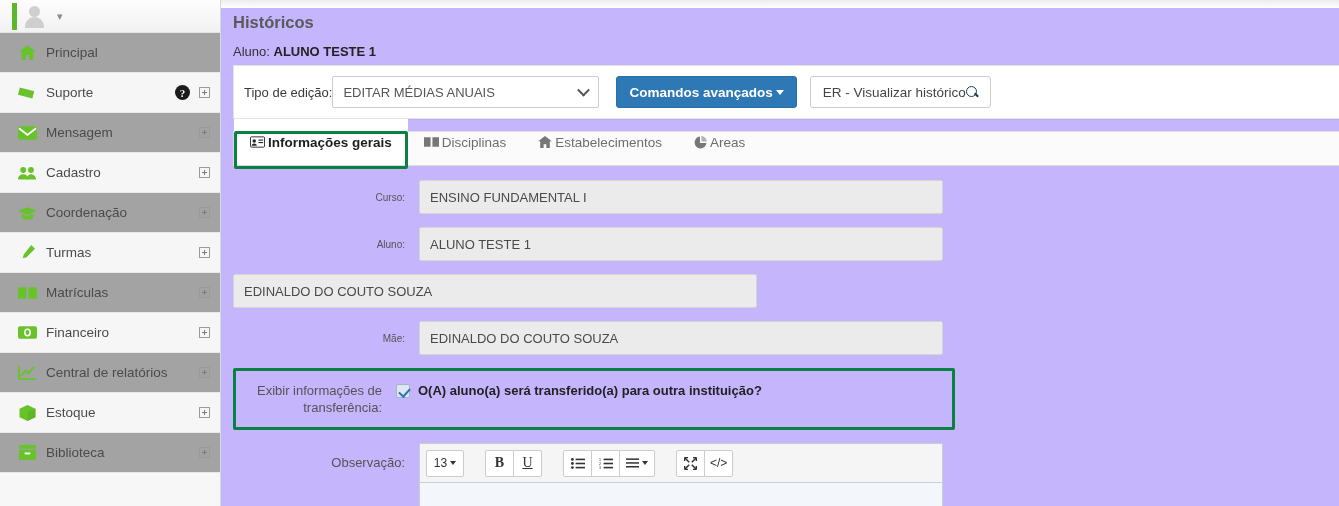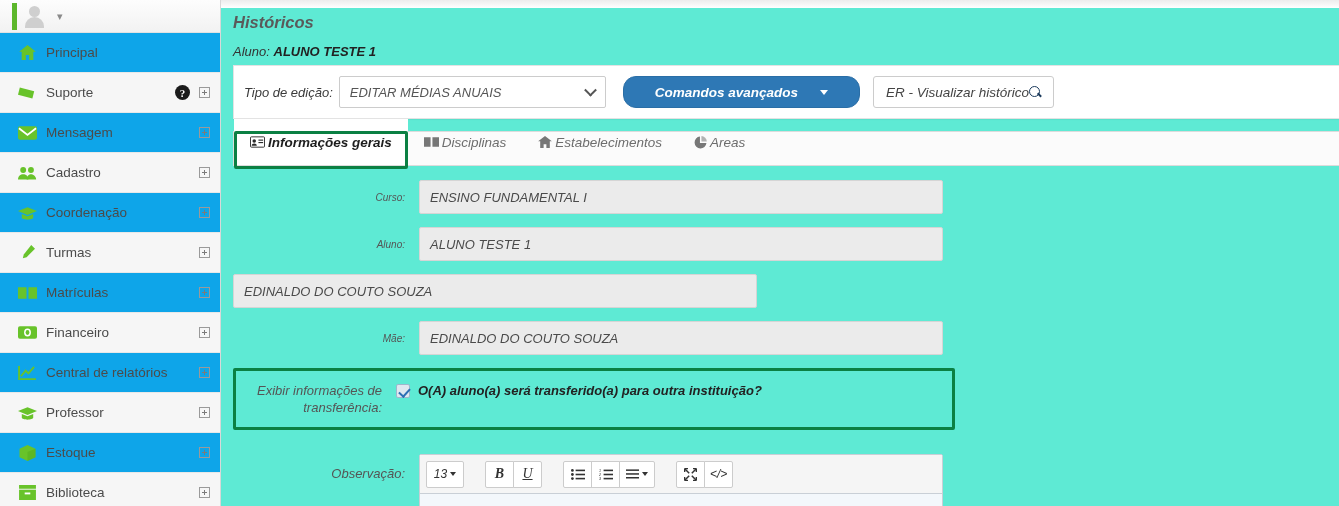--- a/index.html
+++ b/index.html
@@ -49,21 +49,21 @@
   }
   .user-caret {
     margin-left: 11px;
     color: #8a8a8a; font-size: 11px; line-height: 1;
   }
 
   .nav-item {
     height: 40px;
     display: flex; align-items: center;
     border-bottom: 1px solid #e8e8e8;
-    background: #0ea5e9;
+    background: #a3a3a3;
     padding: 0 10px 0 14px;
     cursor: pointer;
   }
   .nav-item:nth-child(odd) { background: #f6f6f6; }
   .nav-ico {
     width: 26px; flex: 0 0 26px;
     display: flex; align-items: center; justify-content: center;
     color: #68c32a;
   }
   .nav-ico svg { display: block; }
@@ -90,23 +90,22 @@
   .nav-plus::before, .nav-plus::after {
     content: ""; position: absolute; background: #7b7b7b;
   }
   .nav-plus::before { left: 2px; right: 2px; top: 4px; height: 1px; }
   .nav-plus::after  { top: 2px; bottom: 2px; left: 4px; width: 1px; }
 
   
   .main {
     flex: 1 1 auto;
     position: relative;
-    background: #5eead4;
+    background: #c4b5fd;
     overflow: hidden;
-    font-style: italic;
   }
   .main-top-gradient {
     position: absolute; left: 0; right: 0; top: 0; height: 8px;
     background: linear-gradient(#ececec, #ffffff);
   }
   .main-inner { padding: 10px 4px 0 12px; position: relative; }
 
   .page-title {
     font-size: 16.5px; font-weight: bold; color: #5a5a5a;
     margin: 3px 0 0 0;
@@ -119,21 +118,21 @@
 
   .toolbar-panel {
     margin-top: 6px;
     border: 1px solid #e3e3e3;
     background: #fff;
     width: 1323px;
     padding: 10px 10px;
     display: flex; align-items: center;
     box-shadow: 0 1px 1px rgba(0,0,0,.04);
   }
-  .tipo-label { font-size: 13px; color: #3a3a3a; margin-right: 6px; }
+  .tipo-label { font-size: 13px; color: #3a3a3a; margin-right: 0; }
   .tipo-select {
     width: 267px; height: 32px;
     border: 1px solid #ccc; background: #fff;
     border-radius: 2px;
     font-size: 13px; color: #555;
     padding: 0 26px 0 10px;
     display: flex; align-items: center;
     position: relative;
     cursor: pointer;
   }
@@ -141,23 +140,23 @@
     position: absolute; right: 10px; top: 50%;
     width: 9px; height: 9px;
     border-right: 2px solid #555; border-bottom: 2px solid #555;
     transform: translateY(-70%) rotate(45deg);
   }
   .btn-primary {
     margin-left: 17px;
     height: 32px;
     background: #2e78b5;
     color: #fff; font-size: 13.5px; font-weight: bold;
-    border: 1px solid #2a6ea6; border-radius: 13px;
-    padding: 0 31px;
-    display: flex; align-items: center; gap: 22px;
+    border: 1px solid #2a6ea6; border-radius: 3px;
+    padding: 0 12px;
+    display: flex; align-items: center; gap: 3px;
     cursor: pointer;
   }
   .caret-down {
     width: 0; height: 0;
     border-left: 4px solid transparent;
     border-right: 4px solid transparent;
     border-top: 5px solid #fff;
   }
   .btn-default {
     margin-left: 13px;
@@ -230,21 +229,21 @@
     border: 1px solid #d5d5d5;
     border-radius: 2px;
     font-size: 13px; color: #4a4a4a;
     display: flex; align-items: center;
     padding: 16px 10px;
   }
 
   
   .transfer-wrap {
     position: relative;
-    margin-top: 5px; margin-bottom: 24px;
+    margin-top: 5px; margin-bottom: 13px;
     width: 722px;
     border: 3px solid #0b8043;
     border-radius: 2px;
     padding: 11px 0 11px 0;
     display: flex; align-items: flex-start;
   }
   .transfer-label {
     width: 160px; flex: 0 0 160px;
     text-align: right; padding-right: 14px;
     font-size: 13px; color: #555; line-height: 17px;
@@ -430,30 +429,20 @@
       <span class="nav-ico">
         <svg width="19" height="15" viewBox="0 0 20 16">
             <path d="M1 1v14h18" stroke="#68c32a" stroke-width="2" fill="none"></path>
             <path d="M3 12l5-6 3 3 6-7" stroke="#68c32a" stroke-width="2" fill="none"></path>
           </svg>
       </span>
       <span class="nav-label">Central de relatórios</span>
       <span class="nav-plus"></span>
     </div>
 
-    <div class="nav-item">
-      <span class="nav-ico">
-        <svg width="19" height="14" viewBox="0 0 20 14">
-            <path fill="#68c32a" d="M10 1L0 5l10 4 10-4z"></path>
-            <path fill="#68c32a" d="M4 8v4c0 1 3 2 6 2s6-1 6-2V8l-6 2.4z"></path>
-          </svg>
-      </span>
-      <span class="nav-label">Professor</span>
-      <span class="nav-plus"></span>
-    </div>
 
     <div class="nav-item">
       <span class="nav-ico">
         <svg width="17" height="16" viewBox="0 0 17 17">
             <path fill="#68c32a" d="M8.5 0L17 4v9l-8.5 4L0 13V4z"></path>
             <path fill="#4fa81c" d="M8.5 7.5L17 4v9l-8.5 4z" opacity=".45"></path>
           </svg>
       </span>
       <span class="nav-label">Estoque</span>
       <span class="nav-plus"></span>

